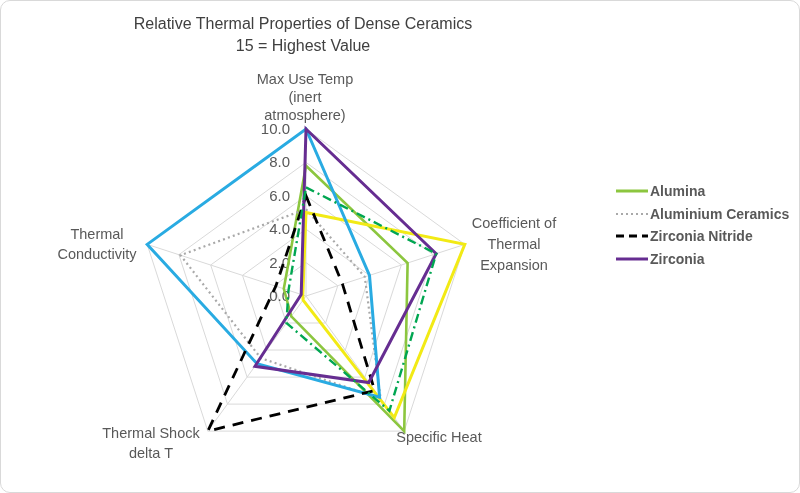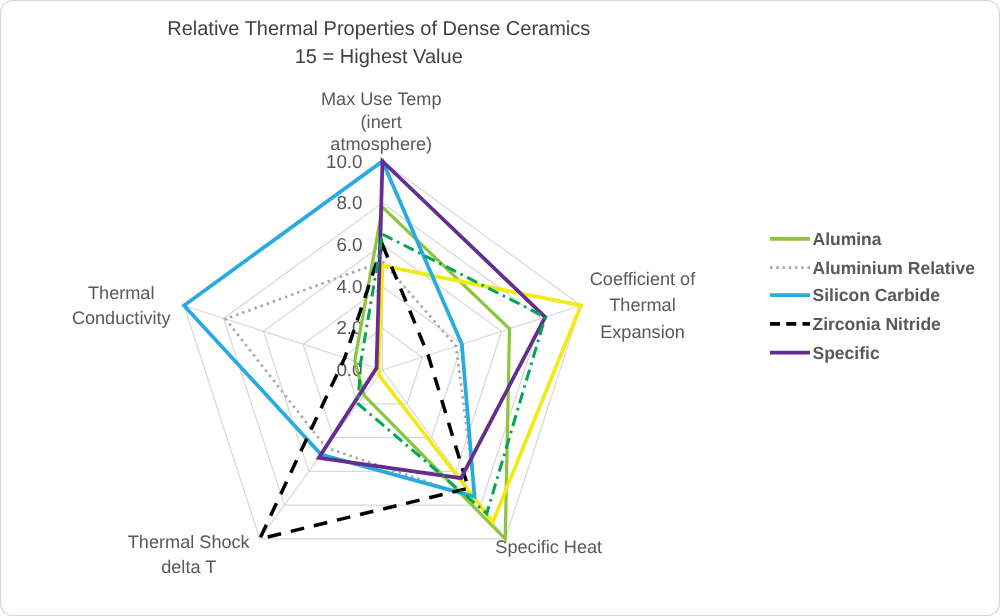--- a/index.html
+++ b/index.html
@@ -74,34 +74,28 @@
       <div class="legend-item">
         <svg width="32" height="14">
           <line x1="0" y1="7" x2="32" y2="7" stroke="#8cc63f" stroke-width="3"></line>
         </svg>
         <span>Alumina</span>
       </div>
       <div class="legend-item">
         <svg width="32" height="14">
           <line x1="0" y1="7" x2="32" y2="7" stroke="#a9a9a9" stroke-width="2.2" stroke-dasharray="2 3"></line>
         </svg>
-        <span>Aluminium Relative</span>
-      </div>
-      <div class="legend-item">
-        <svg width="32" height="14">
-          <line x1="0" y1="7" x2="32" y2="7" stroke="#29abe2" stroke-width="3"></line>
-        </svg>
-        <span>Silicon Carbide</span>
+        <span>Aluminium Ceramics</span>
       </div>
       <div class="legend-item">
         <svg width="32" height="14">
           <line x1="0" y1="7" x2="32" y2="7" stroke="#000000" stroke-width="3" stroke-dasharray="8 5"></line>
         </svg>
         <span>Zirconia Nitride</span>
       </div>
       <div class="legend-item">
         <svg width="32" height="14">
           <line x1="0" y1="7" x2="32" y2="7" stroke="#662d91" stroke-width="3"></line>
         </svg>
-        <span>Specific</span>
+        <span>Zirconia</span>
       </div>
     </div>
 </div>
 
 </body></html>

